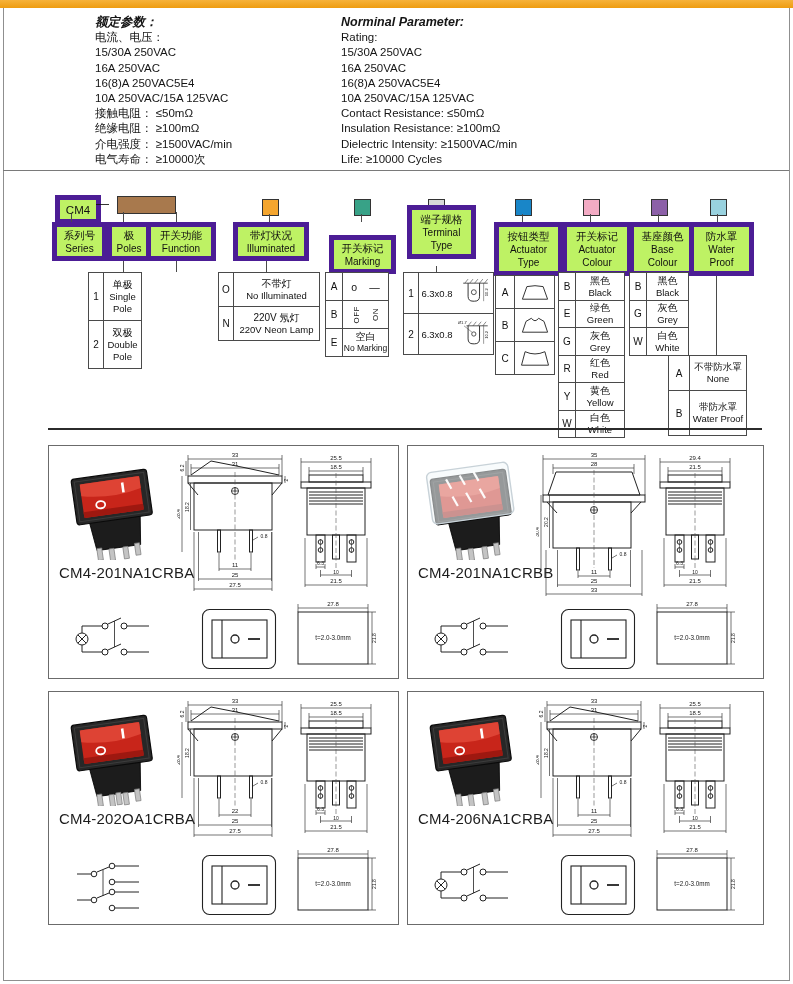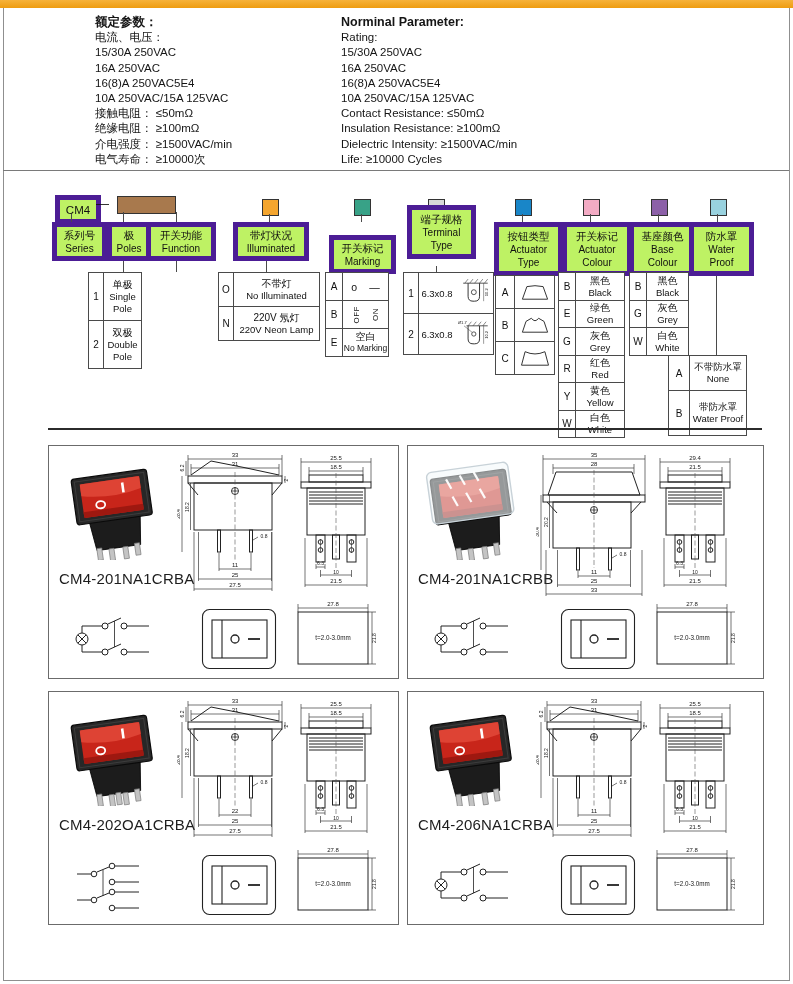--- a/index.html
+++ b/index.html
@@ -6,21 +6,21 @@
   .page{position:relative;width:793px;height:984px;background:#fff;overflow:hidden;
         font-family:"Liberation Sans","DejaVu Sans",sans-serif;color:#111;}
   .topbar{position:absolute;left:0;top:0;width:793px;height:8px;
           background:linear-gradient(180deg,#f6b23a,#ee9c10);}
   .sheet{position:absolute;left:3px;top:8px;width:785px;height:972px;border:1px solid #8f8f8f;border-top:none;}
   .params-sep{position:absolute;left:3px;top:170px;width:786px;height:1px;background:#7a7a7a;}
   .panels-sep{position:absolute;left:48px;top:428px;width:714px;height:2px;background:#2b2b2b;}
 
   
   .params{position:absolute;font-size:11.5px;line-height:15.2px;color:#151515;white-space:nowrap;}
-  .params .ttl{font-weight:bold;font-size:12.5px;}
+  .params .ttl{font-weight:bold;font-size:12.5px;font-style:italic;}
   .params-cn{left:95px;top:15px;}
   .params-en{left:341px;top:15px;}
   .series-title{position:absolute;left:578px;top:60px;font-size:20px;line-height:24px;letter-spacing:.5px;color:#131313;}
 
   
   .ord{position:absolute;left:0;top:175px;width:793px;height:255px;}
   .obox{position:absolute;border:5px solid #4c1d95;background:#bef264;display:flex;flex-direction:column;
         align-items:center;justify-content:center;text-align:left;}
   .hbox2{height:29px;}.hbox3{height:44px;}
   .obox .cn{font-size:10.5px;line-height:13px;}
@@ -43,21 +43,21 @@
   .mk-b{flex-direction:row !important;gap:10px;}
   .trow-lbl{flex-direction:row !important;gap:2px;font-size:9.5px;}
 
   
   .panel{position:absolute;height:232px;border:1px solid #6b6b6b;background:#fff;}
   .pos-0{left:48px;top:445px;width:349px;}
   .pos-1{left:407px;top:445px;width:355px;text-decoration:underline;}
   .pos-2{left:48px;top:691px;width:349px;}
   .pos-3{left:407px;top:691px;width:355px;}
   .photo{position:absolute;left:12px;top:10px;width:104px;height:104px;}
-  .model{position:absolute;left:10px;top:124px;font-size:15px;letter-spacing:.2px;color:#1d1d1d;}
+  .model{position:absolute;left:10px;top:118px;font-size:15px;letter-spacing:.2px;color:#1d1d1d;}
   .circuit{position:absolute;left:20px;top:164px;width:112px;height:58px;}
   .front{position:absolute;left:128px;top:4px;width:112px;height:152px;}
   .side{position:absolute;left:250px;top:6px;width:74px;height:142px;}
   .cutsym{position:absolute;left:152px;top:162px;width:76px;height:62px;}
   .dimbox{position:absolute;left:246px;top:152px;width:82px;height:72px;}
   .v-photo-standard .only-photo-cover{display:none;}
   .v-photo-cover .only-photo-standard{display:none;}
   .v-circuit-lamp4 .only-circuit-plain6{display:none;}
 
   svg .t{font-size:6px;fill:#1a1a1a;text-anchor:middle;font-family:"Liberation Sans","DejaVu Sans",sans-serif;}

